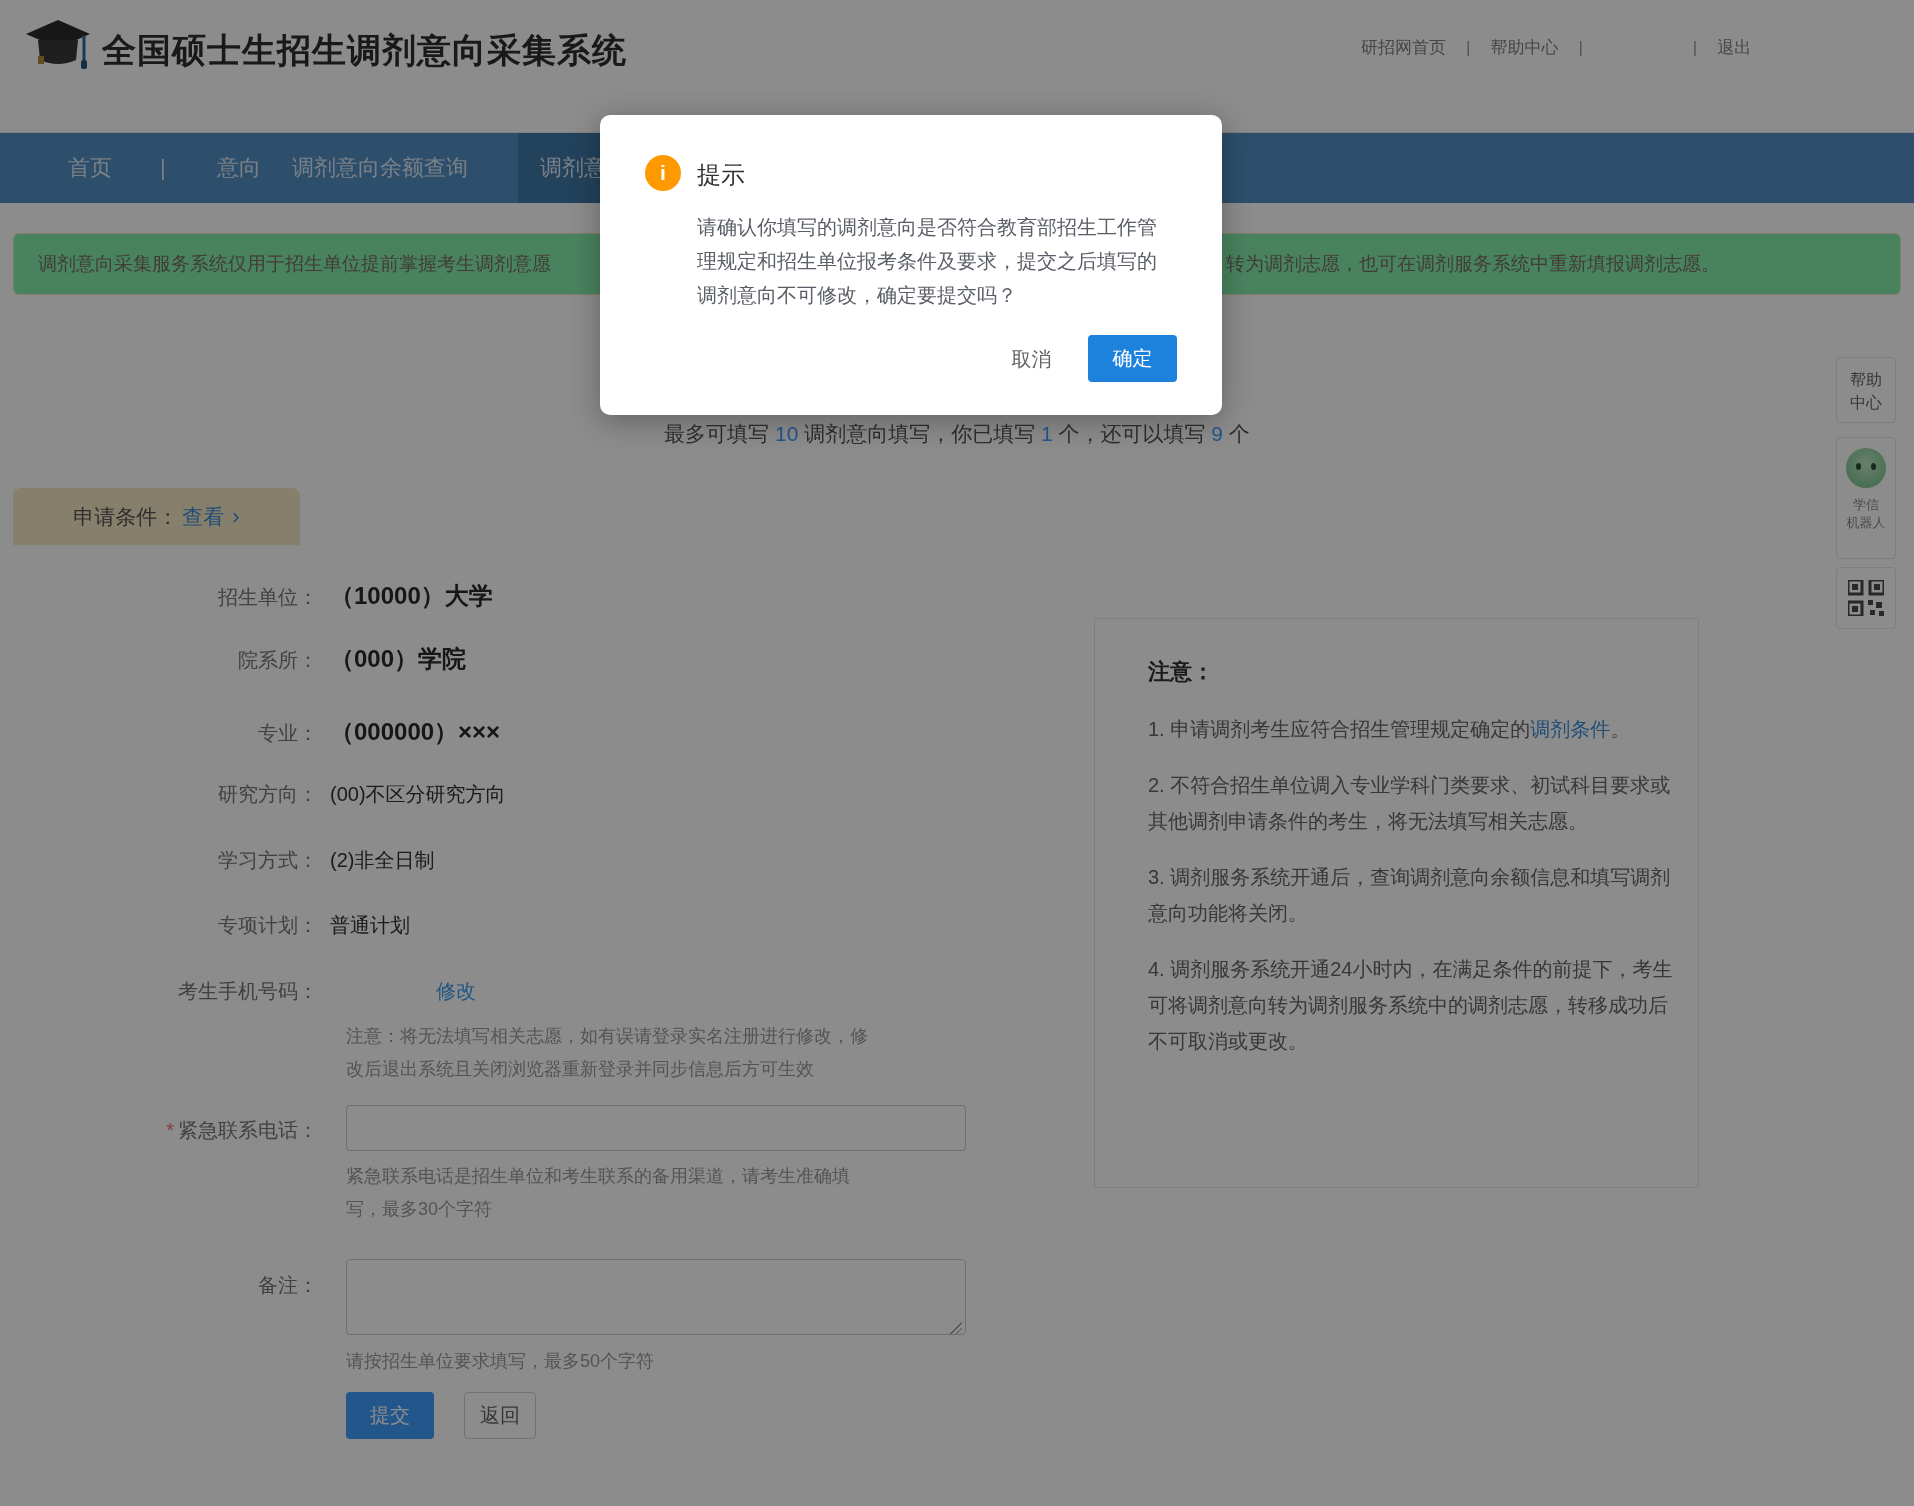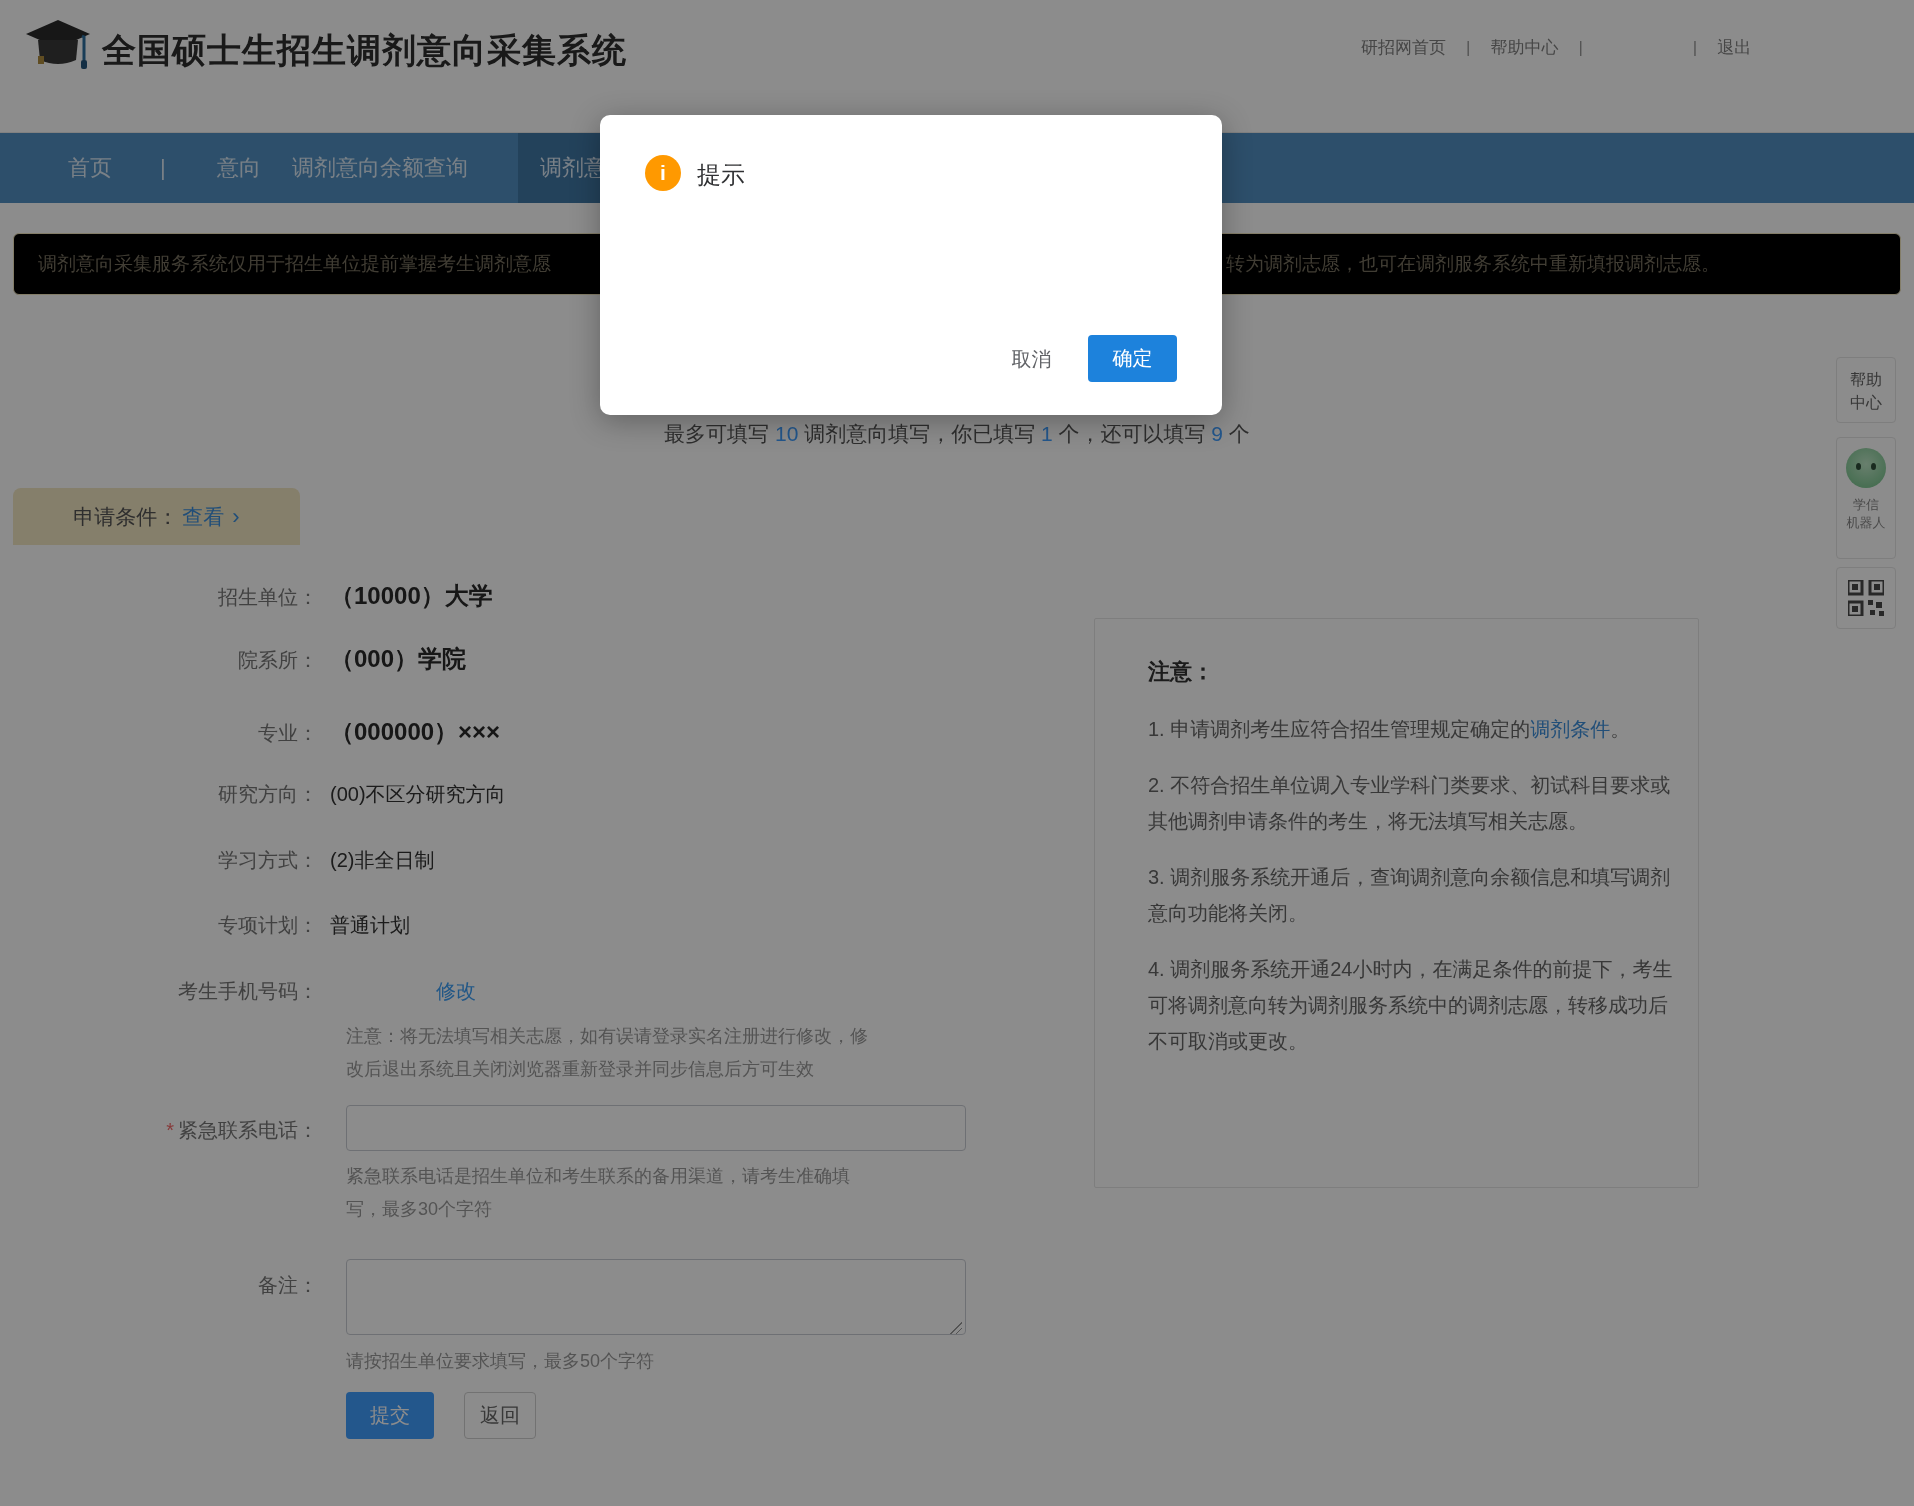--- a/index.html
+++ b/index.html
@@ -18,21 +18,21 @@
   
   .mainnav { position:absolute; left:0; top:133px; width:1914px; height:70px; background:#5291c4; color:#dce9f5; }
   .mainnav .item { position:absolute; top:0; height:70px; line-height:70px; font-size:22px; cursor:pointer; color:#dce9f5; text-decoration:none; }
   .nav-home { left:68px; }
   .nav-sep { left:160px; font-size:20px; color:#bcd2e4; }
   .nav-intent { left:217px; font-size:17px; }
   .nav-balance { left:292px; }
   .nav-active { left:518px; width:186px; background:#4178a7; padding-left:22px; }
 
   
-  .banner { position:absolute; left:13px; top:233px; width:1888px; height:62px; background:#000000; border:1px solid #efe3bd; border-radius:6px; font-size:19px; color:#77705f; }
+  .banner { position:absolute; left:13px; top:233px; width:1888px; height:62px; background:#86efac; border:1px solid #efe3bd; border-radius:6px; font-size:19px; color:#77705f; }
   .banner .frag { position:absolute; top:0; height:60px; line-height:60px; white-space:nowrap; }
   .banner .frag-left { left:24px; }
   .banner .frag-right { left:1212px; }
 
   
   .summary { position:absolute; left:0; top:420px; width:1914px; text-align:center; font-size:21px; color:#555; }
   .summary .num { color:#409eff; }
 
   
   .apply-tag { position:absolute; left:13px; top:488px; width:287px; height:57px; background:#f3e7c3; border-radius:8px 8px 0 0; display:flex; align-items:center; justify-content:center; font-size:21px; color:#555; }
@@ -208,15 +208,16 @@
       <rect x="31" y="31" width="5" height="5"></rect>
     </g>
   </svg>
 </div>
 
 <div class="overlay"></div>
 
 <div class="dialog">
   <div class="dlg-icon">i</div>
   <div class="dlg-title">提示</div>
+  <div class="dlg-body">请确认你填写的调剂意向是否符合教育部招生工作管理规定和招生单位报考条件及要求，提交之后填写的调剂意向不可修改，确定要提交吗？</div>
   <button class="dlg-cancel">取消</button>
   <button class="dlg-confirm">确定</button>
 </div>
 
 </body></html>

